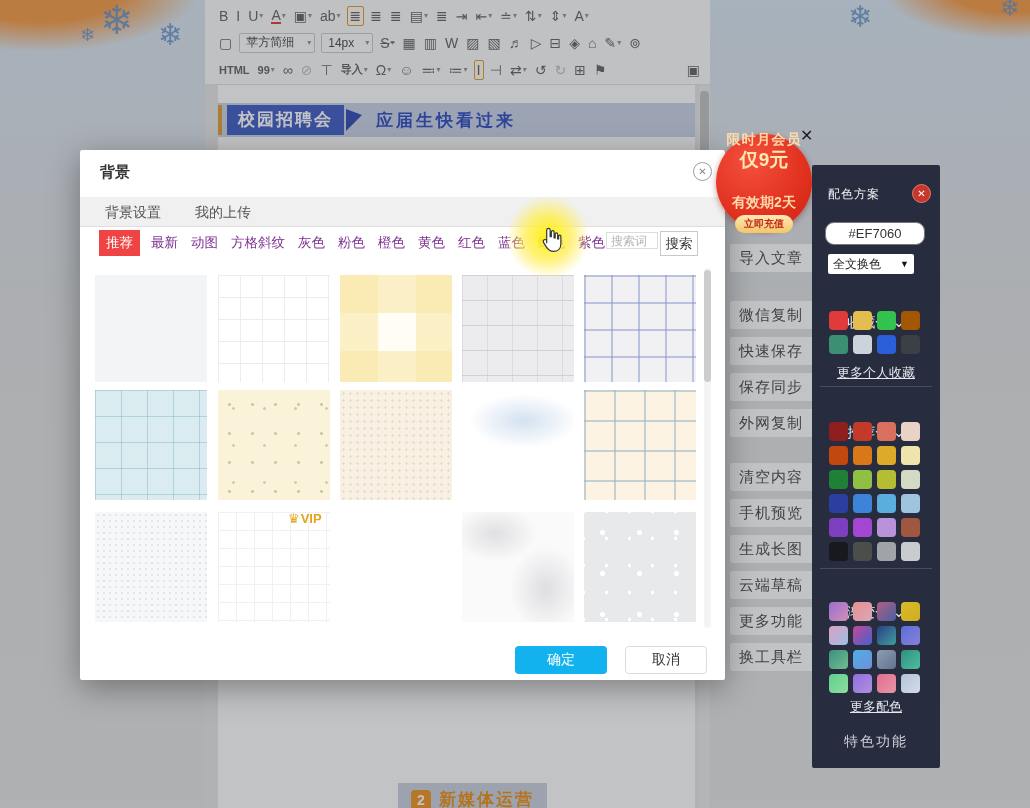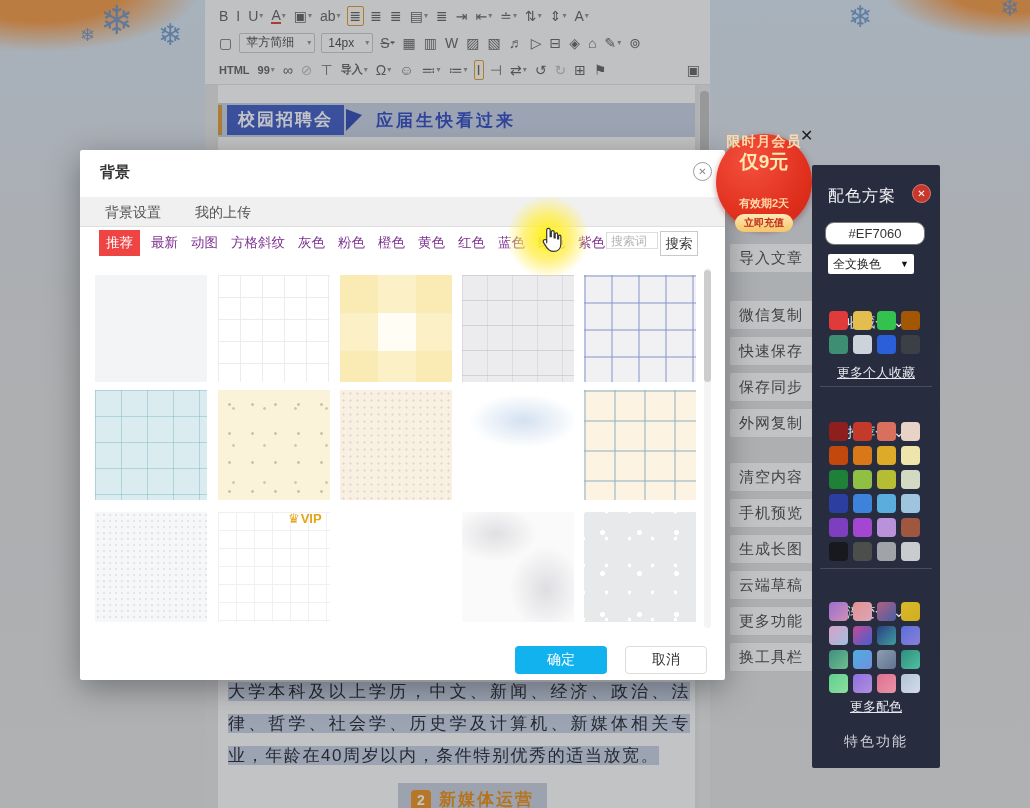--- a/index.html
+++ b/index.html
@@ -94,27 +94,27 @@
   .click-glow{position:absolute;left:506px;top:195px;width:84px;height:84px;border-radius:50%;z-index:70;pointer-events:none;
     background:radial-gradient(circle,rgba(255,240,0,.95) 0%,rgba(255,238,90,.8) 38%,rgba(255,238,90,0) 70%);}
   .cursor-hand{position:absolute;left:538px;top:226px;width:26px;height:30px;z-index:71;}
 
   
   .promo{position:absolute;left:716px;top:134px;width:96px;height:96px;border-radius:50%;z-index:80;
     background:radial-gradient(circle at 36% 28%,#f4503e 0%,#e02f1d 62%,#cc2513 100%);
     box-shadow:0 2px 6px rgba(120,0,0,.4);display:flex;flex-direction:column;align-items:center;justify-content:center;}
   .promo .l1{color:#ffd9a8;font-weight:bold;font-size:14px;letter-spacing:1px;}
   .promo .l2{color:#ffe9b0;font-weight:bold;font-size:19px;line-height:21px;}
-  .promo .l3{color:#ffd9a8;font-weight:bold;font-size:11px;margin-bottom:3px;margin-top:24px;}
+  .promo .l3{color:#ffd9a8;font-weight:bold;font-size:14px;margin-bottom:3px;margin-top:24px;}
   .promo .cta{background:linear-gradient(#ffe9b6,#f4c668);color:#c02a1a;font-weight:bold;font-size:10px;border-radius:9px;padding:2px 9px;cursor:pointer;}
   .promo-close{position:absolute;left:800px;top:128px;z-index:81;color:#1d1d1d;font-size:16px;font-weight:bold;cursor:pointer;line-height:1;}
 
   
   .panel{position:absolute;left:812px;top:165px;width:128px;height:603px;background:#272c3f;border-radius:2px;z-index:90;color:#e8e9ef;}
-  .panel-title{position:absolute;left:16px;top:21px;font-size:16px;letter-spacing:1px;color:#f2f2f5;}
+  .panel-title{position:absolute;left:16px;top:21px;font-size:12px;letter-spacing:1px;color:#f2f2f5;}
   .panel-close{position:absolute;right:9px;top:19px;width:19px;height:19px;border-radius:50%;background:#c9372c;border:1px solid #e07a70;color:#fff;font-size:10px;display:flex;align-items:center;justify-content:center;cursor:pointer;}
   .hex-input{position:absolute;left:13px;top:57px;width:100px;height:23px;border:1px solid #777;border-radius:9px;background:#fff;color:#333;font-size:13px;text-align:center;font-family:"Liberation Sans",sans-serif;}
   .panel-select{position:absolute;left:16px;top:89px;width:86px;height:20px;background:#fff;border-radius:2px;color:#222;font-size:12px;display:flex;align-items:center;justify-content:space-between;padding:0 5px;cursor:pointer;}
   .panel-select .arr{font-size:9px;color:#111;}
   .panel-label{position:absolute;width:100%;text-align:center;font-size:14px;color:#e6e8ee;cursor:pointer;margin-top:28px;}
   .panel-link{position:absolute;width:100%;text-align:center;font-size:13px;color:#e6e8ee;text-decoration:underline;cursor:pointer;}
   .panel-divider{position:absolute;left:8px;width:112px;height:1px;background:#474c5f;}
   .swatch-grid{position:absolute;left:17px;width:96px;display:grid;grid-template-columns:repeat(4,19px);grid-auto-rows:19px;gap:5px;}
   .swatch{width:19px;height:19px;border-radius:4px;cursor:pointer;}
   .panel-feature{position:absolute;width:100%;text-align:center;top:568px;font-size:14px;letter-spacing:2px;color:#cfd2da;}
@@ -317,21 +317,20 @@
           </span>
         </div>
     </div>
     <div class="document">
       <div class="doc-head-band">
         <div class="head-bar"></div>
         <div class="head-box">校园招聘会</div>
         <div class="head-arrow"></div>
         <div class="head-title">应届生快看过来</div>
       </div>
-      <div class="doc-paragraph"><span>大学本科及以上学历，中文、新闻、经济、政治、法律、哲学、社会学、历史学及计算机、新媒体相关专业，年龄在40周岁以内，条件特别优秀的适当放宽。</span></div>
       <div class="doc-footer">
         <div class="num-icon">2</div>
         <div class="label">新媒体运营</div>
       </div>
     </div>
     <div class="doc-scrollbar">
       <div class="doc-scroll-thumb"></div>
     </div>
   </div>
 

